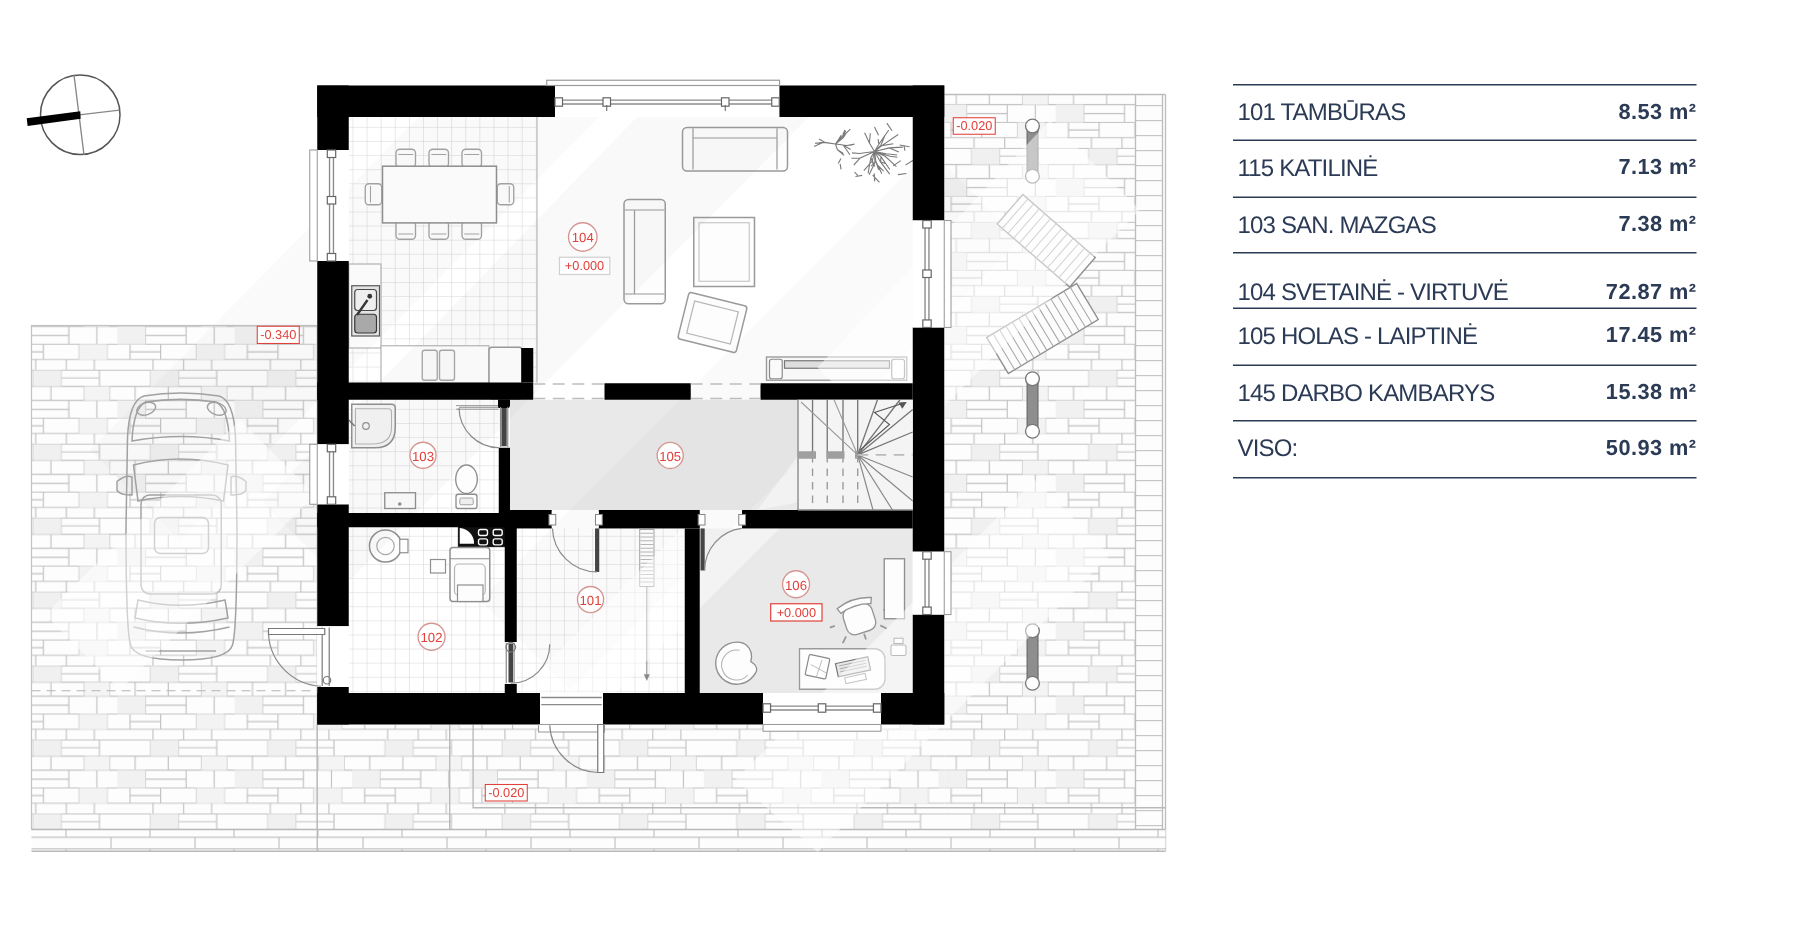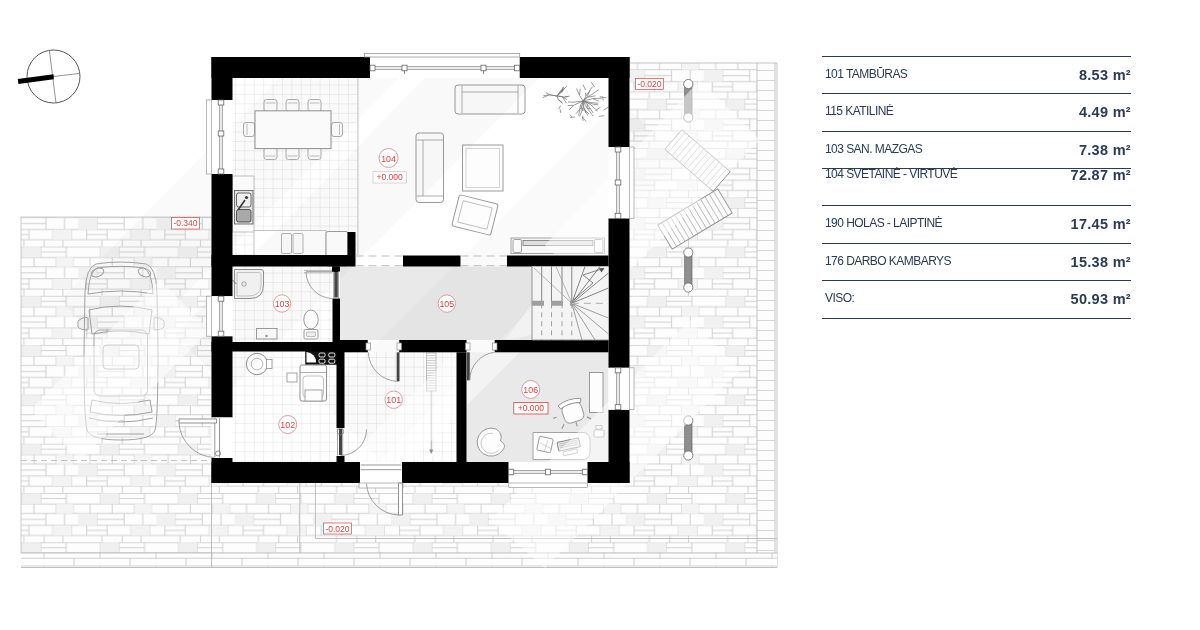--- a/index.html
+++ b/index.html
@@ -1,20 +1,20 @@
 <!DOCTYPE html>
 <html><head>
 <meta charset="utf-8">
 <style>
 html,body{margin:0;padding:0;background:#ffffff;width:1200px;height:630px;font-family:"Liberation Sans",sans-serif;}
 #wrap{position:relative;width:1200px;height:630px;overflow:hidden;background:#fff;}
 #plan{position:absolute;left:0;top:0;}
 #tbl{position:absolute;left:822px;top:0;width:310px;color:#2b3a55;}
 .row{position:absolute;left:0;width:310px;height:37px;}
-.row .nm{position:absolute;left:3px;top:11px;font-size:12px;letter-spacing:-0.55px;}
+.row .nm{position:absolute;left:3px;top:11px;font-size:16px;letter-spacing:-0.55px;}
 .row .ar{position:absolute;right:1px;top:11px;font-size:14.5px;font-weight:bold;letter-spacing:0.3px;text-align:right;}
 .rule{position:absolute;left:0;width:309px;height:1px;background:#2b3a55;}
 </style>
 </head>
 <body>
 <div id="wrap">
 <svg id="plan" width="1200" height="630" viewBox="0 0 1200 630">
 <defs>
 <pattern id="flag" width="92" height="58" patternUnits="userSpaceOnUse" patternTransform="scale(0.85)">
   <rect width="92" height="58" fill="#fdfdfd"></rect>
@@ -529,40 +529,40 @@
 
 <div id="tbl">
 <div class="rule" style="top:56px"></div>
 <div class="row" style="top:56px">
         <span class="nm">101 TAMBŪRAS</span>
         <span class="ar">8.53 m²</span>
       </div>
 <div class="rule" style="top:93px"></div>
 <div class="row" style="top:93px">
         <span class="nm">115 KATILINĖ</span>
-        <span class="ar">4.49 m²</span>
+        <span class="ar">7.13 m²</span>
       </div>
 <div class="rule" style="top:131px"></div>
 <div class="row" style="top:131px">
         <span class="nm">103 SAN. MAZGAS</span>
         <span class="ar">7.38 m²</span>
       </div>
 <div class="rule" style="top:168px"></div>
-<div class="row" style="top:156px">
+<div class="row" style="top:176px">
         <span class="nm">104 SVETAINĖ - VIRTUVĖ</span>
         <span class="ar">72.87 m²</span>
       </div>
 <div class="rule" style="top:205px"></div>
 <div class="row" style="top:205px">
-        <span class="nm">190 HOLAS - LAIPTINĖ</span>
+        <span class="nm">105 HOLAS - LAIPTINĖ</span>
         <span class="ar">17.45 m²</span>
       </div>
 <div class="rule" style="top:243px"></div>
 <div class="row" style="top:243px">
-        <span class="nm">176 DARBO KAMBARYS</span>
+        <span class="nm">145 DARBO KAMBARYS</span>
         <span class="ar">15.38 m²</span>
       </div>
 <div class="rule" style="top:280px"></div>
 <div class="row" style="top:280px">
         <span class="nm">VISO:</span>
         <span class="ar">50.93 m²</span>
       </div>
 <div class="rule" style="top:318px"></div>
 </div>
 </div>

